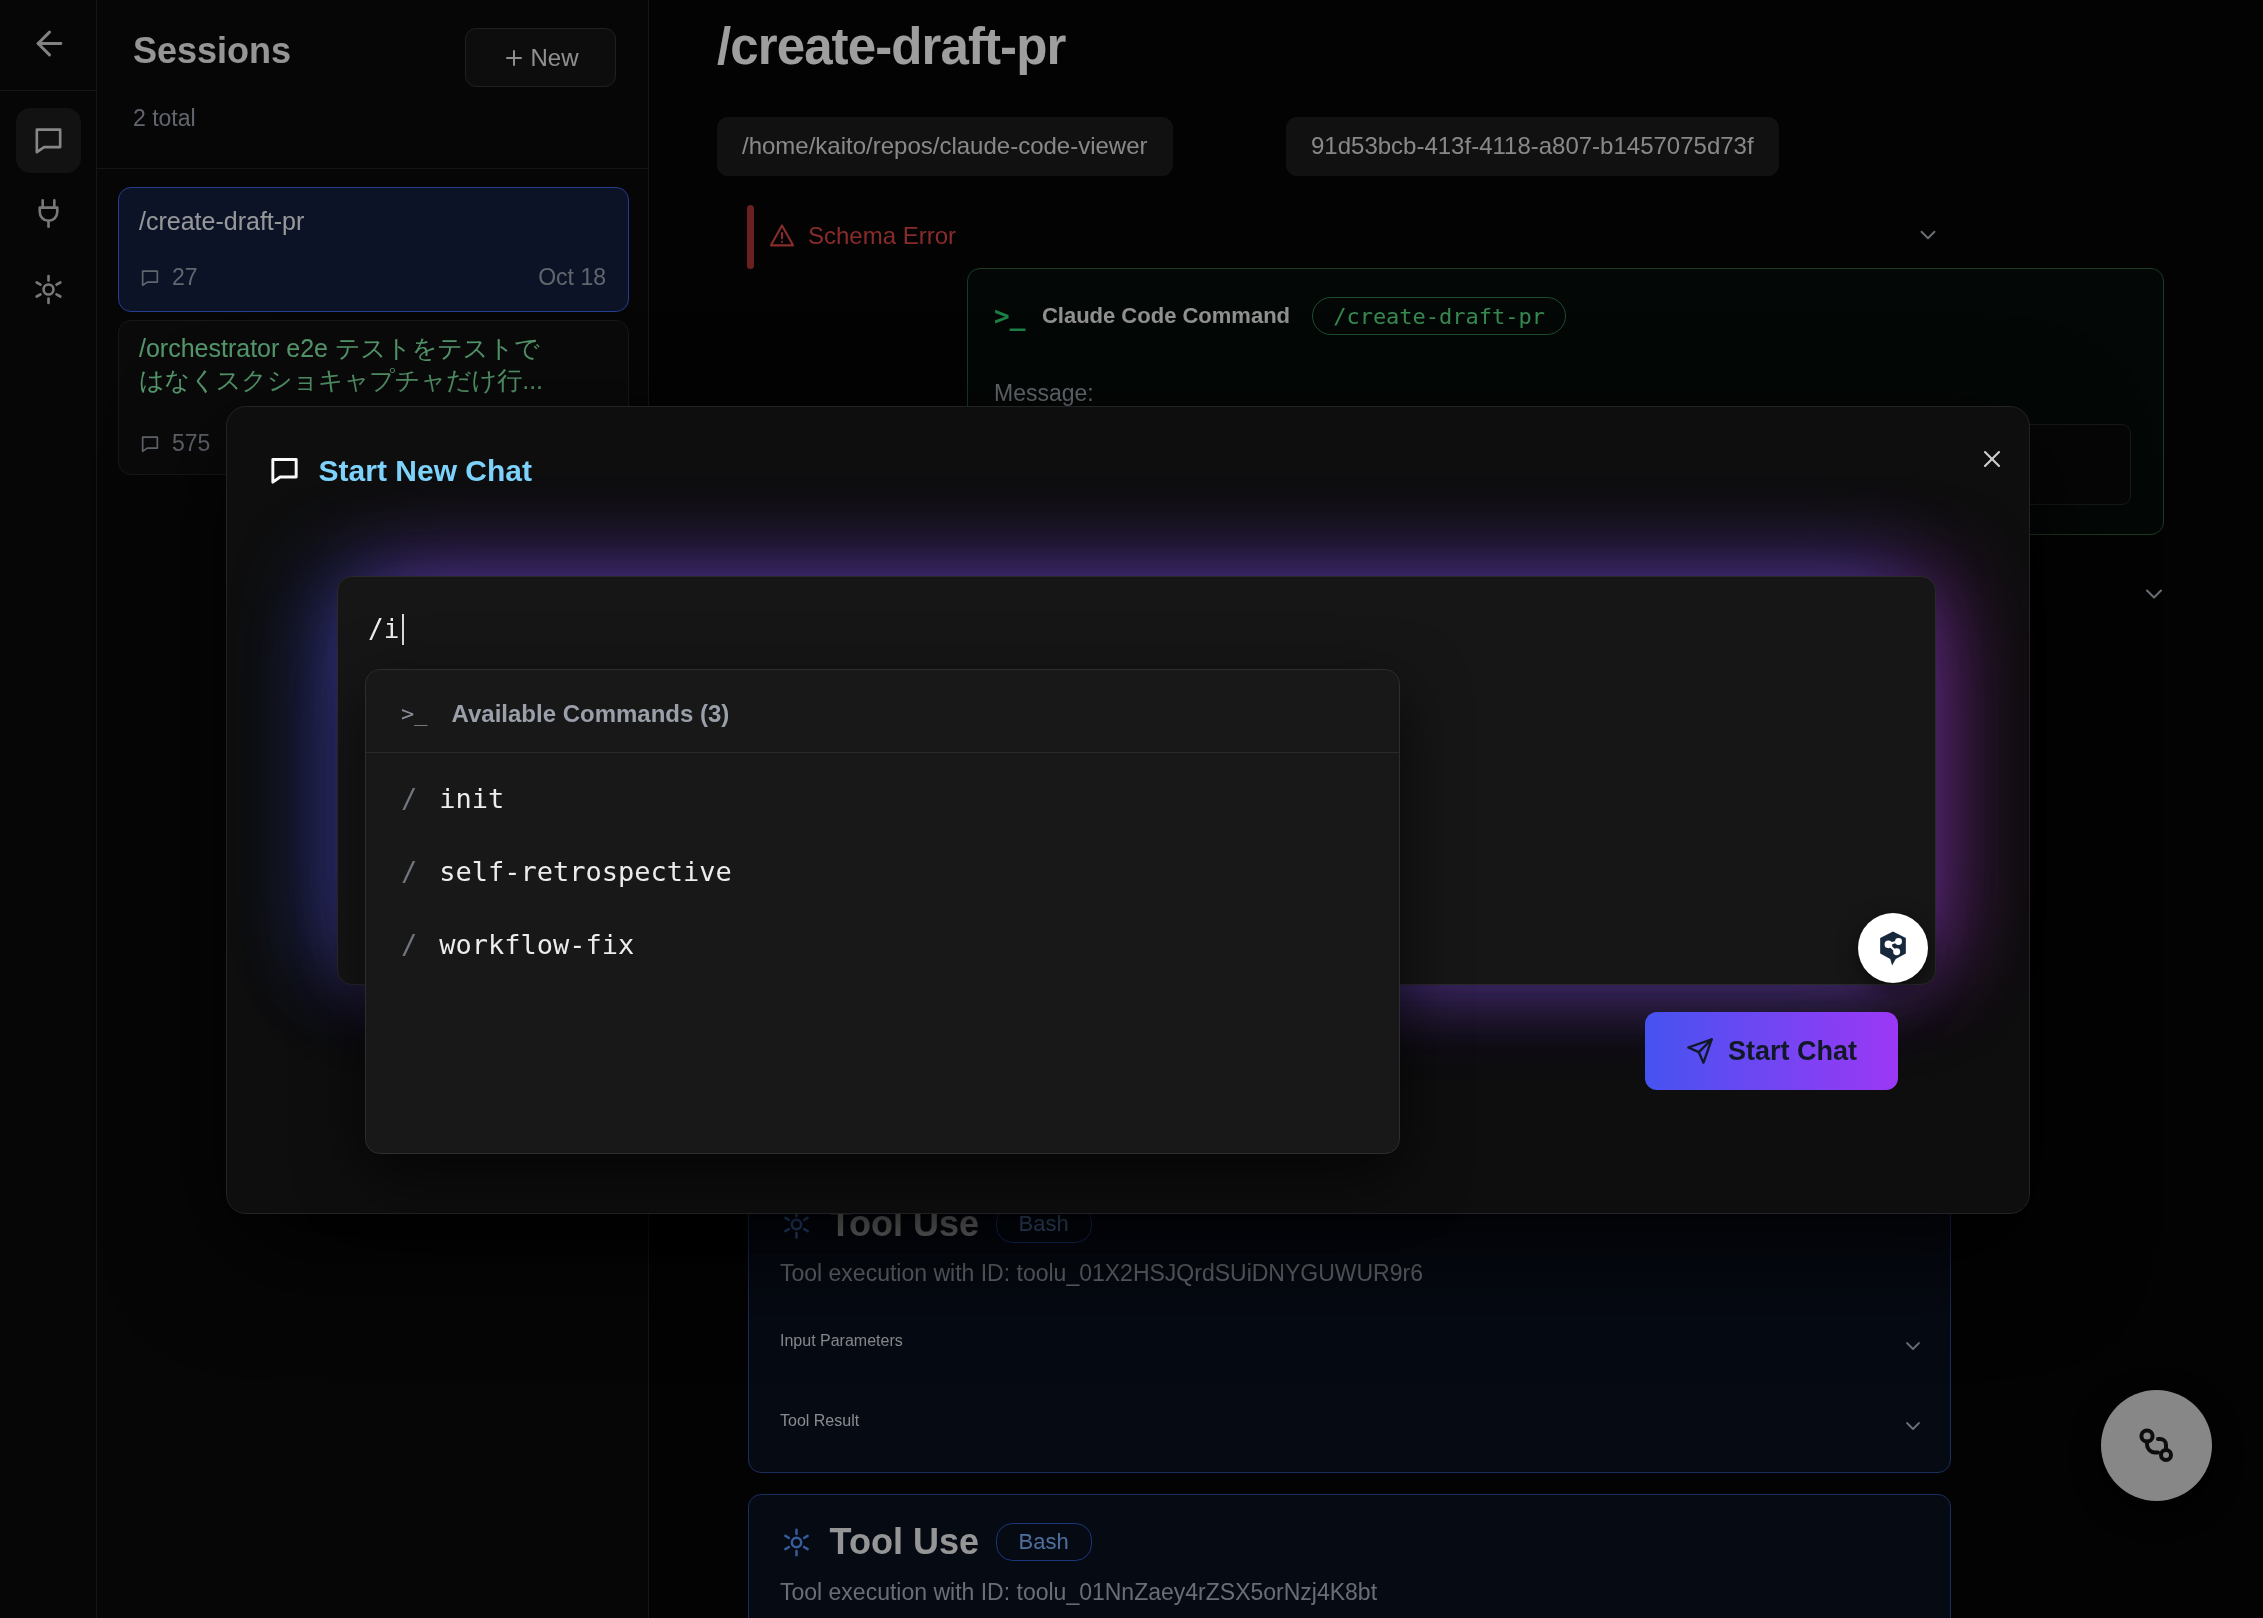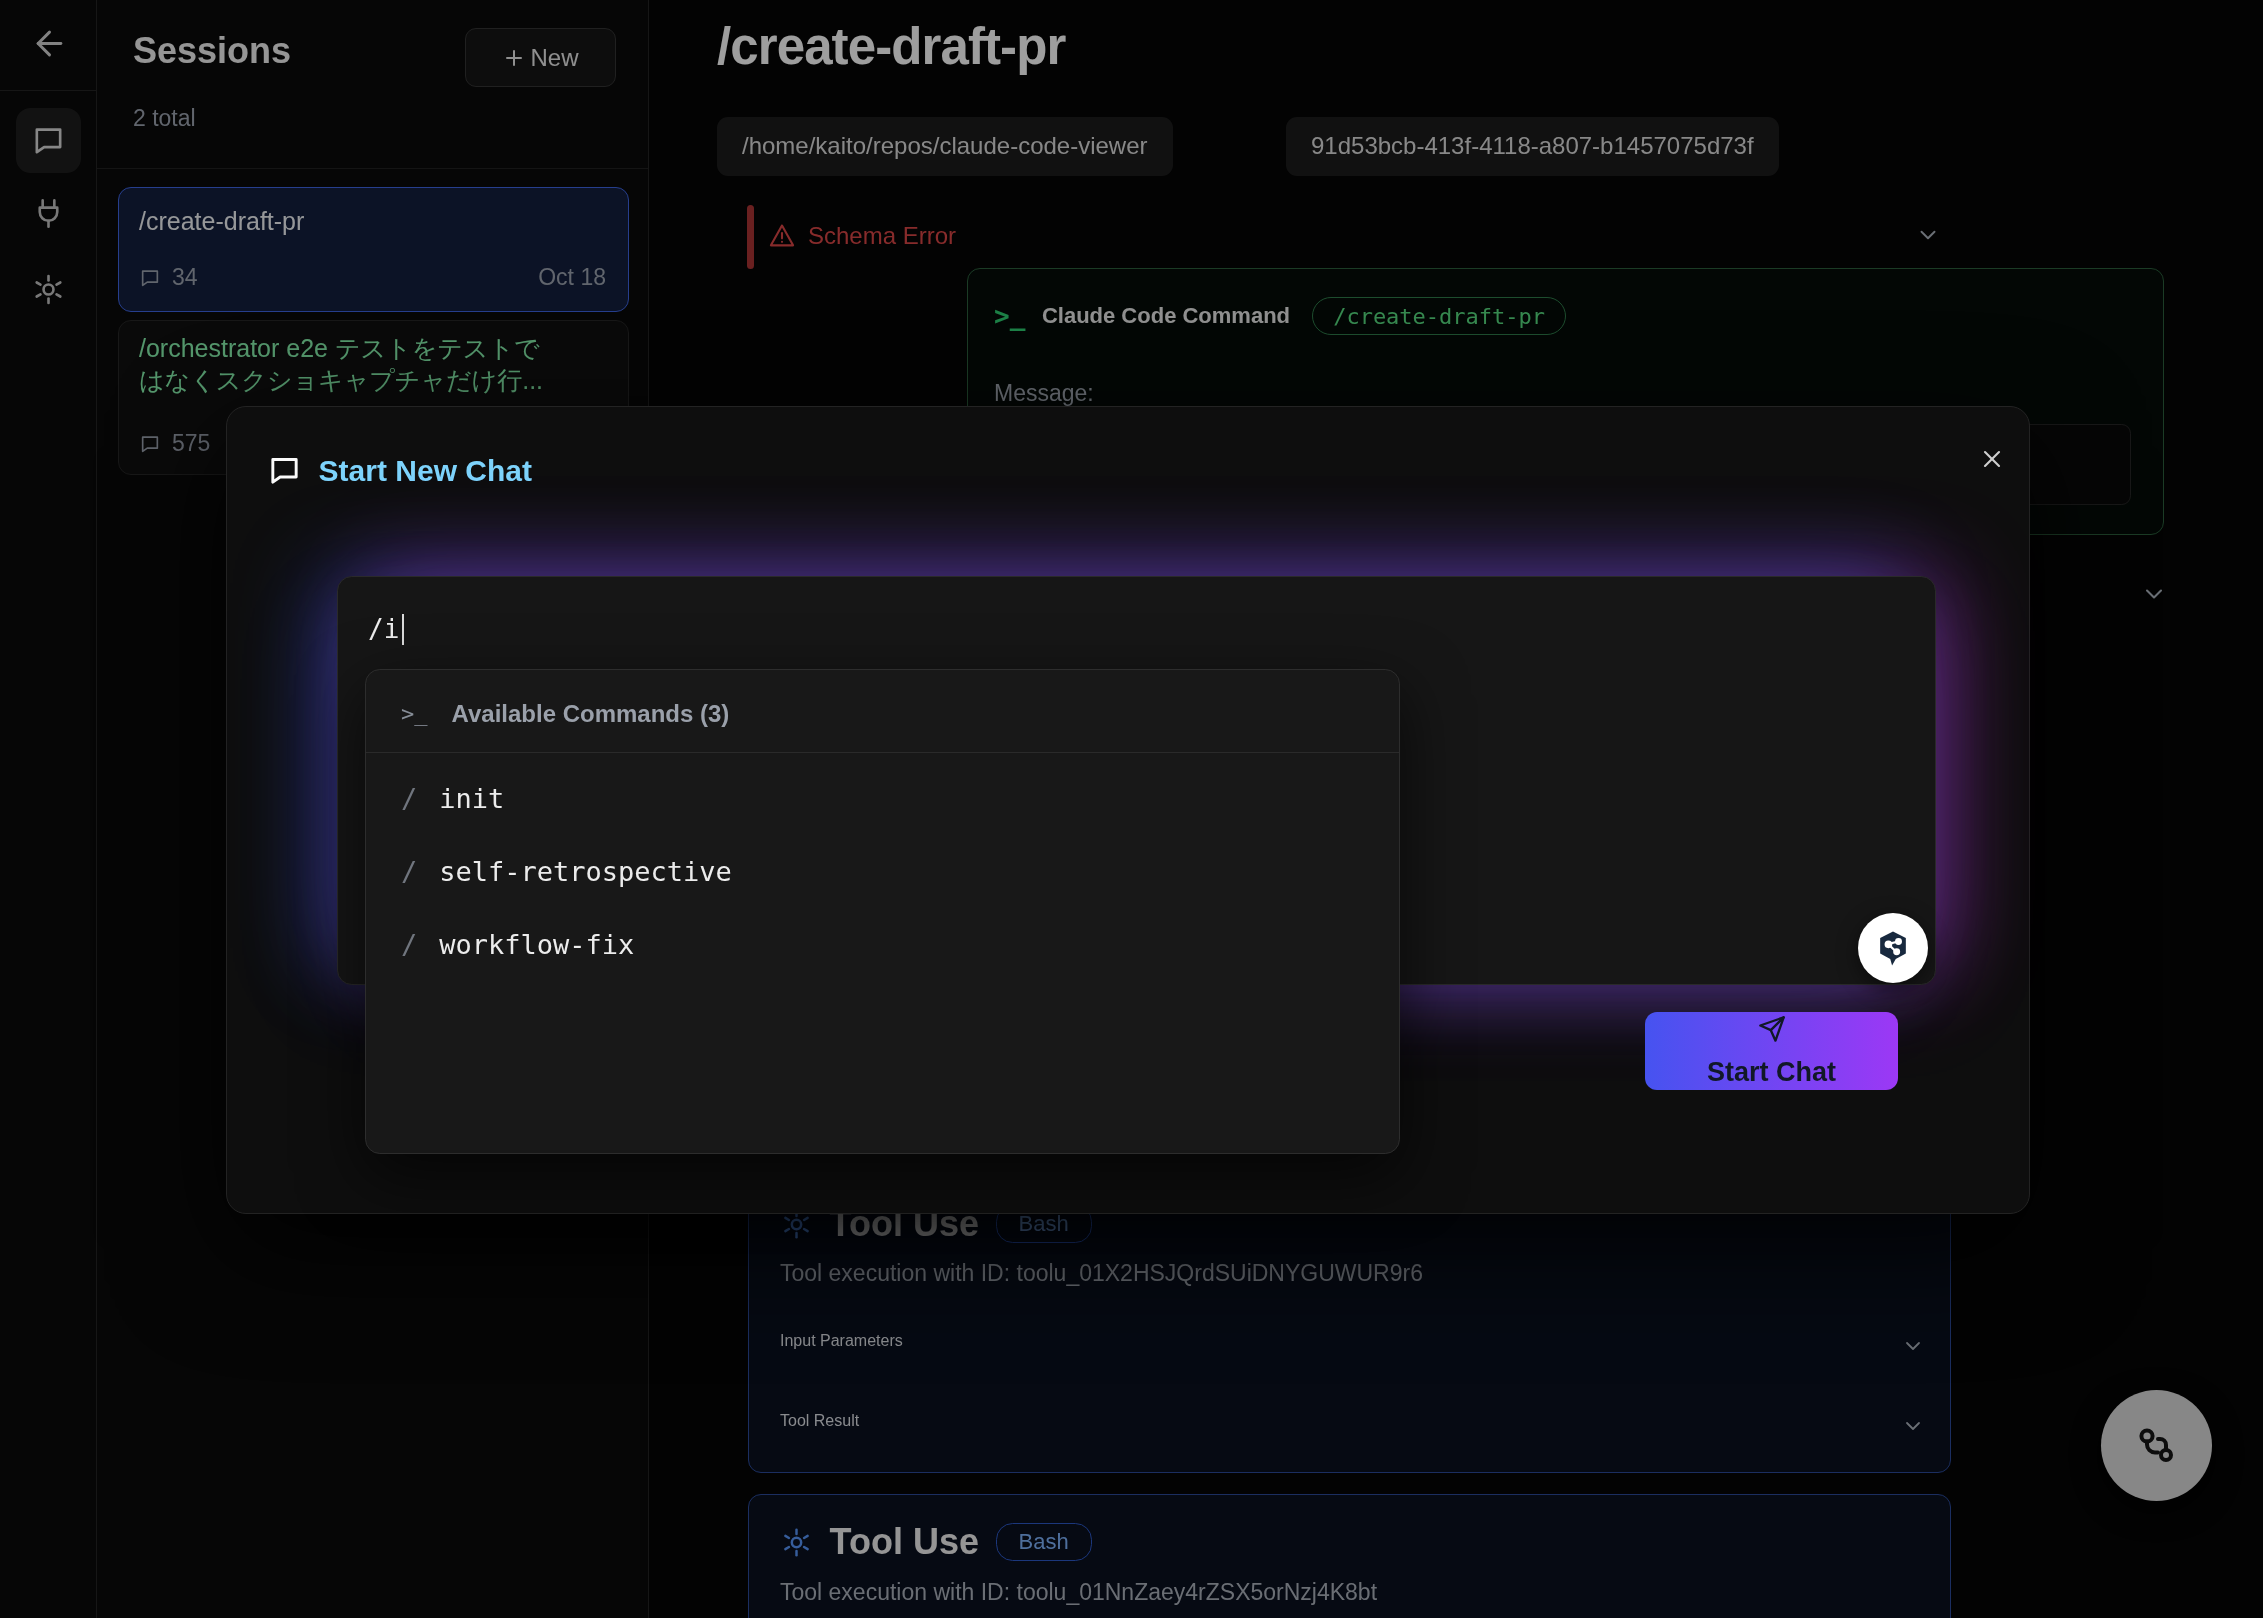--- a/index.html
+++ b/index.html
@@ -119,21 +119,21 @@
   .dd-slash { color:#70757e; }
   .dd-name { color:#ececec; }
 
   .share-fab { position:absolute; left:1631px; top:506px; width:70px; height:70px; border-radius:50%;
                background:#ffffff; display:flex; align-items:center; justify-content:center;
                box-shadow:0 5.5px 20px rgba(0,0,0,0.5); z-index:3; }
 
   .start-chat-btn { position:absolute; left:1418px; top:605px; width:253px; height:78px; border-radius:12px;
                     background:linear-gradient(90deg,#4653f0,#9c38f5);
                     display:flex; align-items:center; justify-content:center; gap:14px;
-                    color:#111827; font-size:27px; font-weight:600;flex-direction:column; }
+                    color:#111827; font-size:27px; font-weight:600; }
 </style>
 </head>
 <body>
 
 <div id="bg">
 
   <div class="sidebar">
     <div class="back-btn">
       <span>
         <svg width="39" height="39" viewBox="0 0 24 24" fill="none" stroke="currentColor" stroke-width="1.8" stroke-linecap="round" stroke-linejoin="round">
@@ -191,21 +191,21 @@
     </div>
 
     <div class="session-card card-active">
       <div class="session-title">/create-draft-pr</div>
       <div class="session-meta">
         <span>
           <svg width="22" height="22" viewBox="0 0 24 24" fill="none" stroke="currentColor" stroke-width="1.8" stroke-linejoin="round">
               <path d="M4 5.5h16v12H9l-5 3.5z" transform="translate(0,-1)"></path>
             </svg>
         </span>
-        <span>34</span>
+        <span>27</span>
       </div>
       <div class="session-date">Oct 18</div>
     </div>
 
     <div class="session-card card-plain">
       <div class="session-title2">
         <div>/orchestrator e2e テストをテストで</div>
         <div>はなくスクショキャプチャだけ行...</div>
       </div>
       <div class="session-meta meta2">

